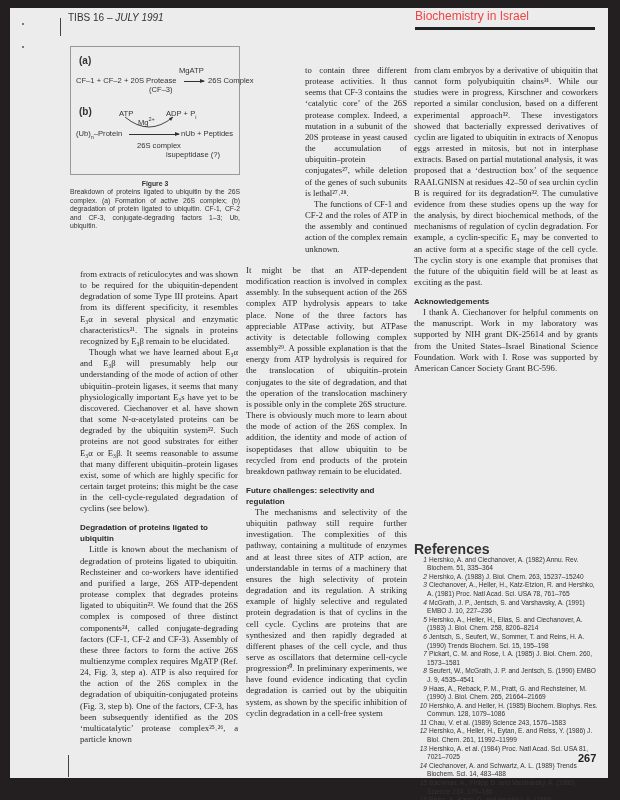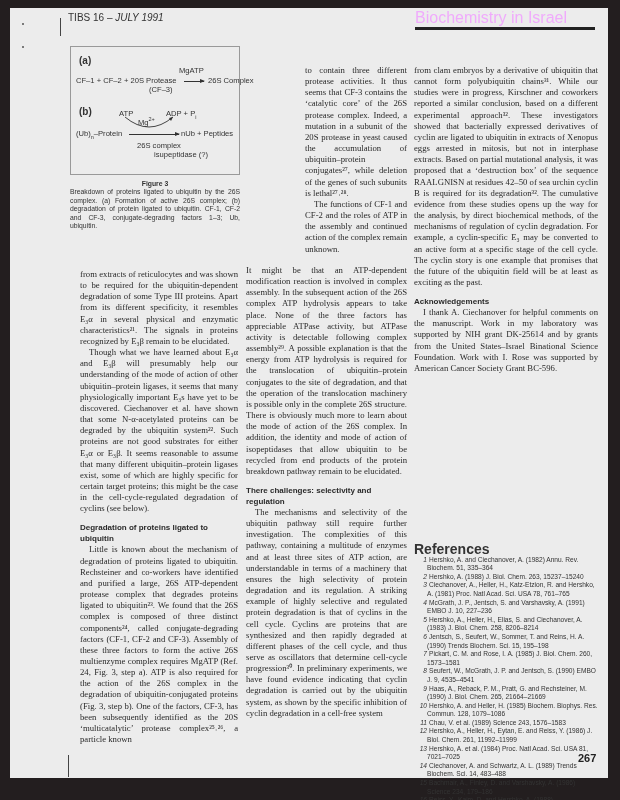--- a/index.html
+++ b/index.html
@@ -2,21 +2,21 @@
 <html><head>
 <meta charset="utf-8">
 <style>
   html, body { margin:0; padding:0; }
   body { width:620px; height:800px; background:#231e1f; position:relative; overflow:hidden; font-family:"Liberation Serif", serif; color:#2a2a2a; }
   .page { position:absolute; left:10px; top:8px; width:598px; height:770px; background:#ececec; }
   .margin-mark { position:absolute; background:#444; width:1px; }
   .dot { position:absolute; width:2px; height:2px; background:#555; border-radius:1px; }
   .hdr-left { position:absolute; left:68px; top:12px; font-family:"Liberation Sans", sans-serif; font-size:10px; color:#333; }
   .hdr-left i { font-style:italic; }
-  .hdr-right { position:absolute; left:415px; top:9px; font-family:"Liberation Sans", sans-serif; font-size:16px; color:#f0abfc; }
+  .hdr-right { position:absolute; left:415px; top:9px; font-family:"Liberation Sans", sans-serif; font-size:12px; color:#ef4444; }
   .hdr-rule { position:absolute; left:415px; top:27px; width:180px; height:3px; background:#222; }
   .fig-box { position:absolute; left:70px; top:46px; width:168px; height:127px; border:1px solid #999; font-family:"Liberation Sans", sans-serif; font-size:7.6px; color:#333; }
   .fig-box .lbl { position:absolute; font-weight:bold; font-size:10px; }
   .fig-box .t { position:absolute; white-space:nowrap; }
   .arrow { position:absolute; height:1px; background:#333; }
   .arrow::after { content:""; position:absolute; right:-1px; top:-2px; border-left:5px solid #333; border-top:2.5px solid transparent; border-bottom:2.5px solid transparent; }
   .curve { position:absolute; }
   .fig-cap { position:absolute; left:70px; top:180px; width:170px; font-family:"Liberation Sans", sans-serif; font-size:6.8px; line-height:8.4px; color:#333; text-align:justify; }
   .fig-cap .title { text-align:center; font-weight:bold; }
   .col { position:absolute; font-size:8.7px; line-height:11.15px; text-align:justify; color:#2a2a2a;margin-top:12px; }
@@ -60,42 +60,42 @@
   <span class="t" style="left:95px;top:62px;"><span>ADP + P</span><sub>i</sub></span>
   <svg class="curve" style="left:50px;top:68px;" width="60" height="18">
     <path d="M4 2 Q28 22 52 2" stroke="#333" fill="none" stroke-width="0.9"></path>
     <path d="M52 2 l-4 1 l2 3 z" fill="#333"></path>
   </svg>
   <span class="t" style="left:67px;top:71px;"><span>Mg</span><sup>2+</sup></span>
   <span class="t" style="left:5px;top:82px;"><span>(Ub)</span><sub>n</sub><span>–Protein</span></span>
   <div class="arrow" style="left:58px;top:87px;width:50px;"></div>
   <span class="t" style="left:110px;top:82px;">nUb + Peptides</span>
   <span class="t" style="left:66px;top:94px;">26S complex</span>
-  <span class="t" style="left:66px;top:103px;padding-left:17px;">isupeptidase (?)</span>
+  <span class="t" style="left:78px;top:103px;padding-left:17px;">isupeptidase (?)</span>
 </div>
 
 <div class="fig-cap">
   <div class="title">Figure 3</div>
   <div>Breakdown of proteins ligated to ubiquitin by the 26S complex. (a) Formation of active 26S complex; (b) degradation of protein ligated to ubiquitin. CF-1, CF-2 and CF-3, conjugate-degrading factors 1–3; Ub, ubiquitin.</div>
 </div>
 
 <div class="col" style="left:80px;top:257px;width:158px;">
   <p class="noind">from extracts of reticulocytes and was shown to be required for the ubiquitin-dependent degradation of some Type III proteins. Apart from its different specificity, it resembles E₃α in several physical and enzymatic characteristics²¹. The signals in proteins recognized by E₃β remain to be elucidated.</p>
   <p>Though what we have learned about E₃α and E₃β will presumably help our understanding of the mode of action of other ubiquitin–protein ligases, it seems that many physiologically important E₃s have yet to be discovered. Ciechanover et al. have shown that some N-α-acetylated proteins can be degraded by the ubiquitin system²². Such proteins are not good substrates for either E₃α or E₃β. It seems reasonable to assume that many different ubiquitin–protein ligases exist, some of which are highly specific for certain target proteins; this might be the case in the cell-cycle-regulated degradation of cyclins (see below).</p>
   <h4>Degradation of proteins ligated to ubiquitin</h4>
   <p>Little is known about the mechanism of degradation of proteins ligated to ubiquitin. Rechsteiner and co-workers have identified and purified a large, 26S ATP-dependent protease complex that degrades proteins ligated to ubiquitin²³. We found that the 26S complex is composed of three distinct components²⁴, called conjugate-degrading factors (CF-1, CF-2 and CF-3). Assembly of these three factors to form the active 26S multienzyme complex requires MgATP (Ref. 24, Fig. 3, step a). ATP is also required for the action of the 26S complex in the degradation of ubiquitin-conjugated proteins (Fig. 3, step b). One of the factors, CF-3, has been subsequently identified as the 20S ‘multicatalytic’ protease complex²⁵˒²⁶, a particle known</p>
 </div>
 
 <div class="col" style="left:305px;top:53px;width:102px;">
   <p class="noind">to contain three different protease activities. It thus seems that CF-3 contains the ‘catalytic core’ of the 26S protease complex. Indeed, a mutation in a subunit of the 20S protease in yeast caused the accumulation of ubiquitin–protein conjugates²⁷, while deletion of the genes of such subunits is lethal²⁷˒²⁸.</p>
   <p>The functions of CF-1 and CF-2 and the roles of ATP in the assembly and continued action of the complex remain unknown.</p>
 </div>
 <div class="col" style="left:246px;top:253px;width:161px;">
   <p class="noind">It might be that an ATP-dependent modification reaction is involved in complex assembly. In the subsequent action of the 26S complex ATP hydrolysis appears to take place. None of the three factors has appreciable ATPase activity, but ATPase activity is detectable following complex assembly²⁹. A possible explanation is that the energy from ATP hydrolysis is required for the translocation of ubiquitin–protein conjugates to the site of degradation, and that the operation of the translocation machinery is possible only in the complete 26S structure. There is obviously much more to learn about the mode of action of the 26S complex. In addition, the identity and mode of action of isopeptidases that allow ubiquitin to be recycled from end products of the protein breakdown pathway remain to be elucidated.</p>
-  <h4>There challenges: selectivity and regulation</h4>
+  <h4>Future challenges: selectivity and regulation</h4>
   <p>The mechanisms and selectivity of the ubiquitin pathway still require further investigation. The complexities of this pathway, containing a multitude of enzymes and at least three sites of ATP action, are understandable in terms of a machinery that ensures the high selectivity of protein degradation and its regulation. A striking example of highly selective and regulated protein degradation is that of cyclins in the cell cycle. Cyclins are proteins that are synthesized and then rapidly degraded at different phases of the cell cycle, and thus serve as oscillators that determine cell-cycle progression³⁰. In preliminary experiments, we have found evidence indicating that cyclin degradation is carried out by the ubiquitin system, as shown by the specific inhibition of cyclin degradation in a cell-free system</p>
 </div>
 
 <div class="col" style="left:414px;top:53px;width:184px;">
   <p class="noind">from clam embryos by a derivative of ubiquitin that cannot form polyubiquitin chains³¹. While our studies were in progress, Kirschner and coworkers reported a similar conclusion, based on a different experimental approach³². These investigators showed that bacterially expressed derivatives of cyclin are ligated to ubiquitin in extracts of Xenopus eggs arrested in mitosis, but not in interphase extracts. Based on partial mutational analysis, it was proposed that a ‘destruction box’ of the sequence RAALGNISN at residues 42–50 of sea urchin cyclin B is required for its degradation³². The cumulative evidence from these studies opens up the way for the analysis, by direct biochemical methods, of the mechanisms of regulation of cyclin degradation. For example, a cyclin-specific E₃ may be converted to an active form at a specific stage of the cell cycle. The cyclin story is one example that promises that the future of the ubiquitin field will be at least as exciting as the past.</p>
   <h4>Acknowledgements</h4>
   <p>I thank A. Ciechanover for helpful comments on the manuscript. Work in my laboratory was supported by NIH grant DK-25614 and by grants from the United States–Israel Binational Science Foundation. Work with I. Rose was supported by American Cancer Society Grant BC-596.</p>
 </div>
 
 <div class="refs">

